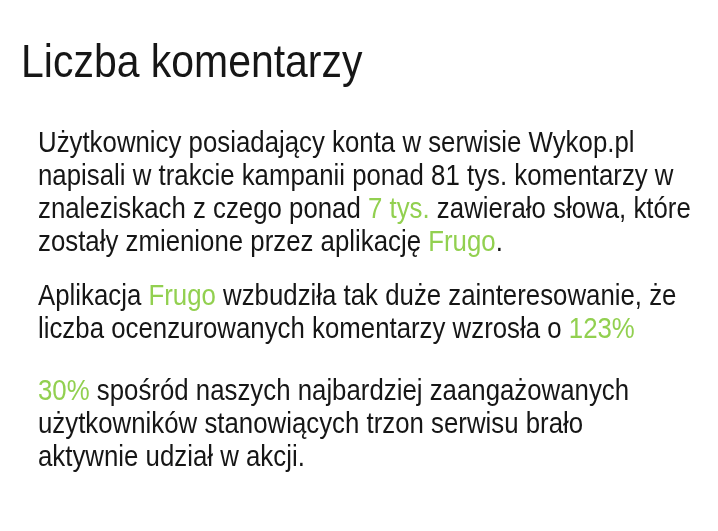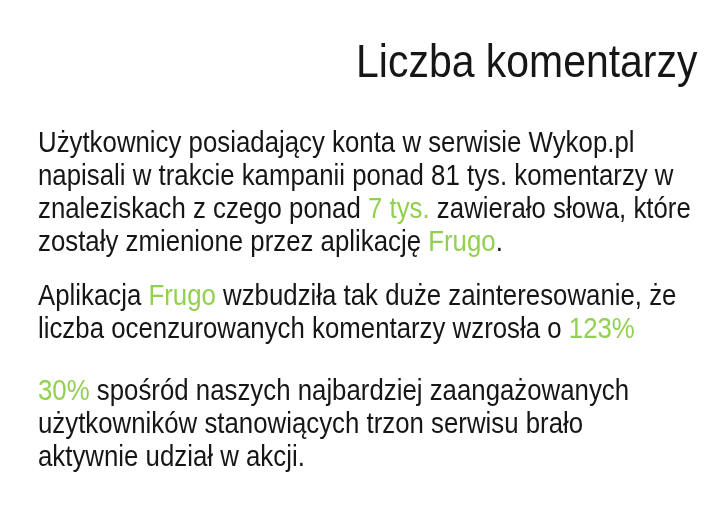--- a/index.html
+++ b/index.html
@@ -21,21 +21,21 @@
     background: var(--bg, #ffffff);
     overflow: hidden;
   }
   
   .title {
     position: absolute;
     top: 33px;
     left: 0;
     width: 718px;
     margin: 0;
-    text-align: right;
+    text-align: left;
     font-size: 46px;
     font-weight: 400;
     line-height: 56px;
     white-space: nowrap;
   }
   .title-text {
     display: inline-block;
     transform: scaleX(0.89);
     transform-origin: 50% 50%;
   }

